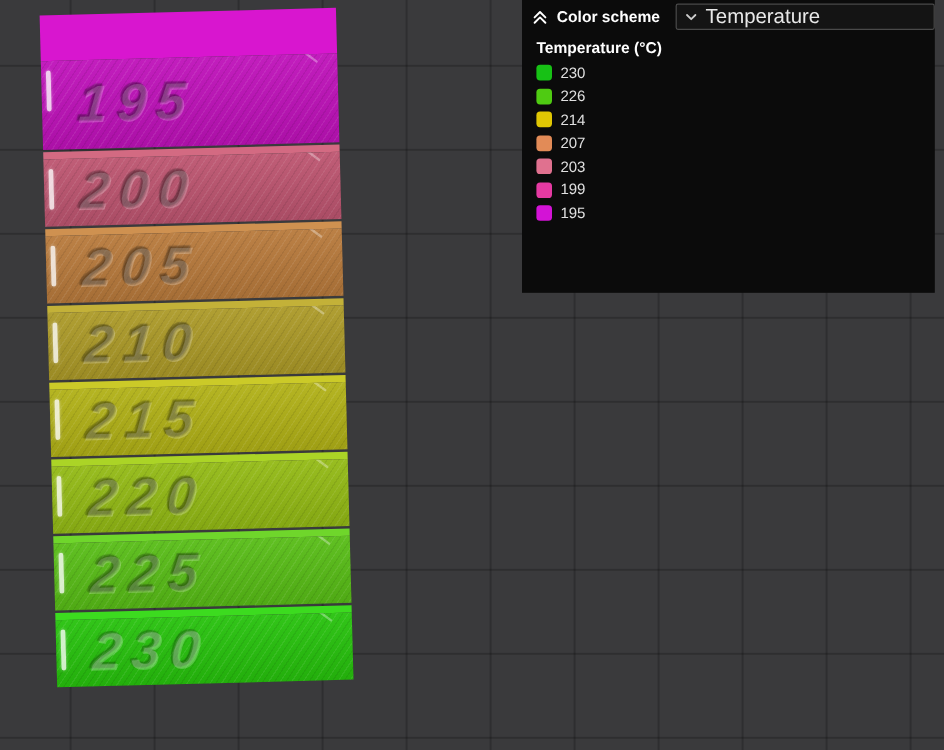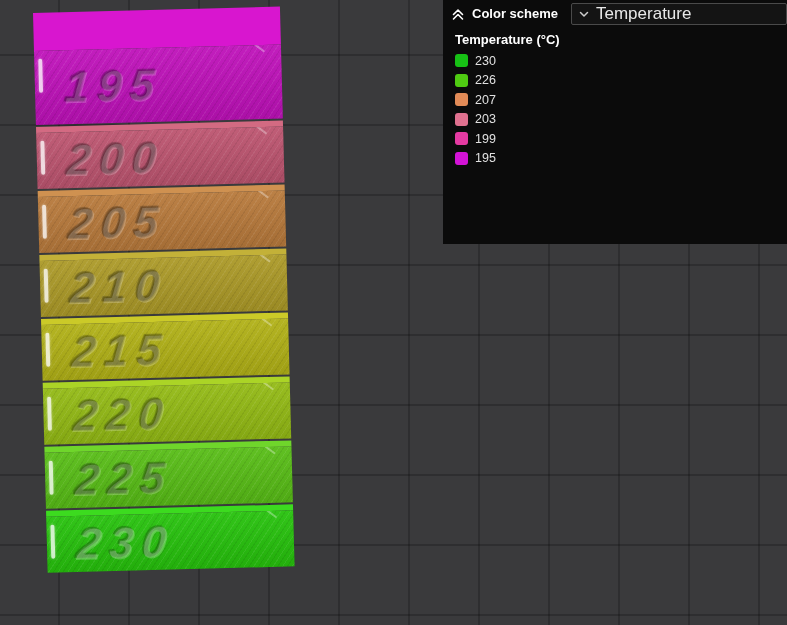--- a/index.html
+++ b/index.html
@@ -84,21 +84,21 @@
       1px 1px 0 rgba(255,255,255,0.22),
       -1px -1px 1px rgba(0,0,0,0.28);
     transform: skewX(-6deg);
     user-select: none;
   }
   .block:last-child .emboss { color: rgba(255,255,255,0.10); }
 
   
   .legend {
     position: absolute;
-    top: 0; right: 0;
+    top: 0; right: 8px;
     width: 344px;
     height: 244px;
     background: #0b0b0b;
     color: #e6e6e6;
   }
   .legend-header {
     display: flex;
     align-items: center;
     height: 27px;
     padding-left: 8px;
@@ -229,20 +229,24 @@
     <ul class="legend-list">
       <li class="legend-row">
         <span class="swatch" style="background: rgb(23, 193, 21);"></span>
         <span class="legend-val">230</span>
       </li>
       <li class="legend-row">
         <span class="swatch" style="background: rgb(79, 203, 18);"></span>
         <span class="legend-val">226</span>
       </li>
       <li class="legend-row">
+        <span class="swatch" style="background: rgb(224, 199, 3);"></span>
+        <span class="legend-val">214</span>
+      </li>
+      <li class="legend-row">
         <span class="swatch" style="background: rgb(226, 139, 87);"></span>
         <span class="legend-val">207</span>
       </li>
       <li class="legend-row">
         <span class="swatch" style="background: rgb(224, 113, 143);"></span>
         <span class="legend-val">203</span>
       </li>
       <li class="legend-row">
         <span class="swatch" style="background: rgb(229, 58, 162);"></span>
         <span class="legend-val">199</span>

